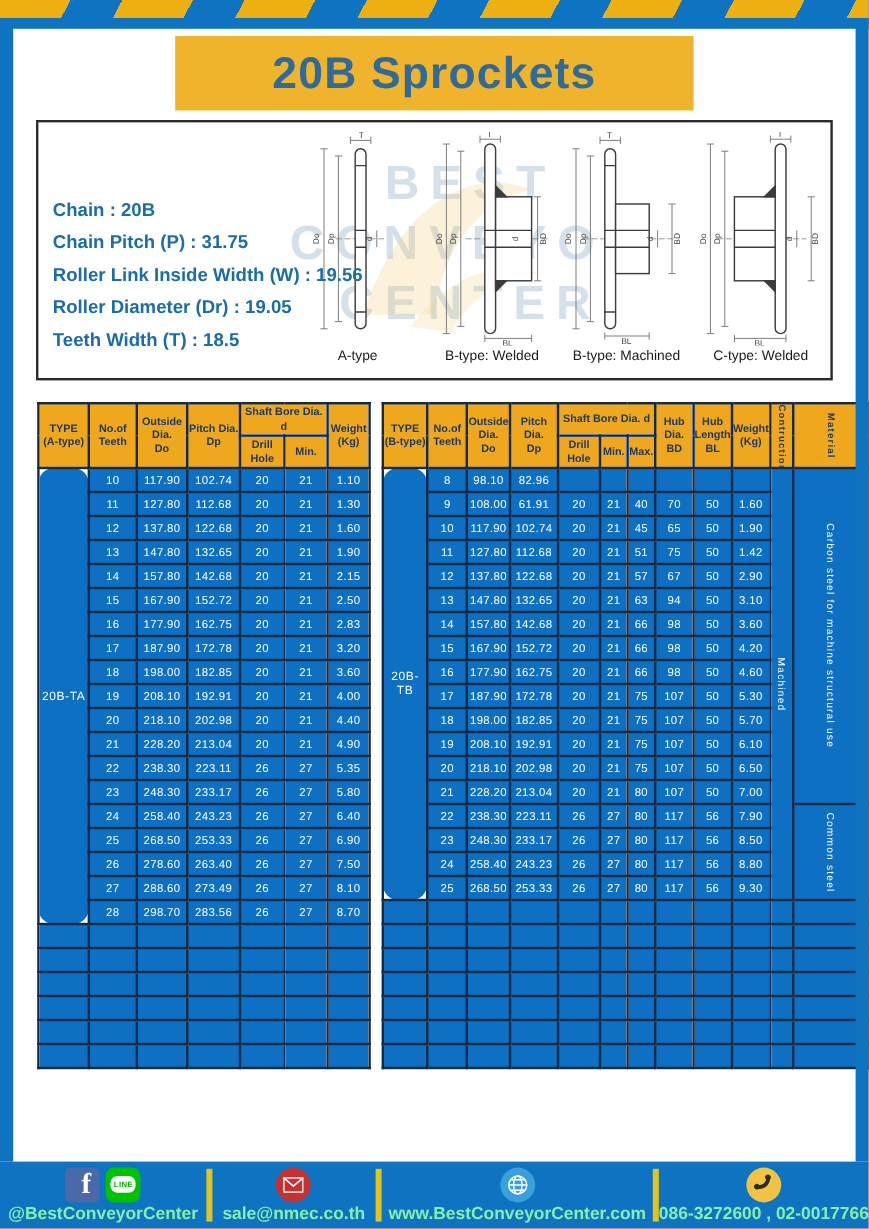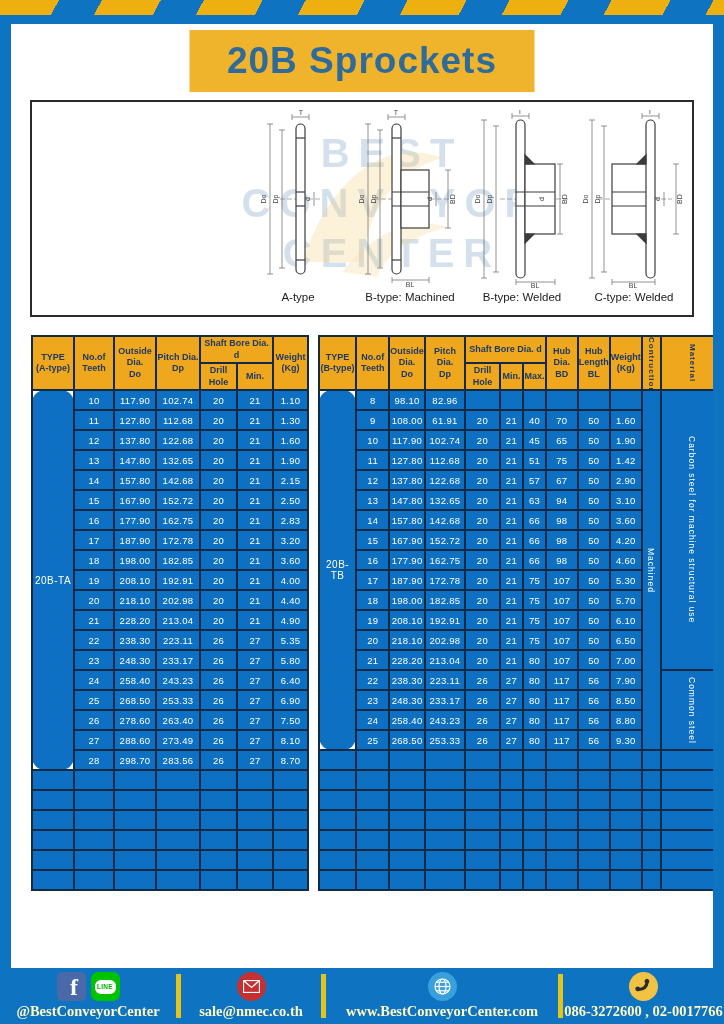--- a/index.html
+++ b/index.html
@@ -11,21 +11,21 @@
   }
   *{box-sizing:border-box;margin:0;padding:0;}
   html,body{width:724px;height:1024px;}
   body{position:relative;background:#fff;font-family:"Liberation Sans",sans-serif;overflow:hidden;}
 
   .topbar{position:absolute;top:0;left:0;width:724px;height:24px;background:var(--blue);z-index:5;}
   .topbar .stripes{height:15px;background:repeating-linear-gradient(118deg,var(--stripe-yellow) 0 52px,var(--blue) 52px 90px);}
   .frame{position:absolute;top:14px;bottom:56px;width:11px;background:var(--blue);z-index:4;}
   .frame.left{left:0;} .frame.right{right:0;}
 
-  .banner{position:absolute;top:30px;left:50%;transform:translateX(-50%);width:345px;height:62px;
+  .banner{position:absolute;top:30px;left:50%;transform:translateX(-50%);width:432px;height:62px;
     background:var(--banner-yellow);color:var(--title-text);font-size:37px;font-weight:bold;
     text-align:center;line-height:62px;letter-spacing:1px;}
 
   .panel{position:absolute;top:100px;left:30px;width:664px;height:217px;border:2px solid #2b2b2b;background:#fff;}
   .specs{position:absolute;left:12px;top:60px;z-index:2;color:var(--spec-text);font-weight:bold;font-size:15.5px;line-height:27px;white-space:nowrap;}
   .watermark{position:absolute;left:140px;top:26px;width:440px;z-index:0;text-align:center;font-weight:bold;
     font-size:40px;line-height:50px;letter-spacing:9px;color:rgba(142,176,206,0.38);}
   .swoosh{position:absolute;left:250px;top:30px;z-index:0;opacity:.5;}
   .diagrams{position:absolute;top:8px;right:2px;width:448px;height:202px;display:flex;z-index:1;justify-content:space-between;}
   .diag{flex:1;display:flex;flex-direction:column;align-items:center;}
@@ -47,21 +47,21 @@
   td.type-cell{font-size:10px;letter-spacing:.5px;border-radius:13px;}
   .vert{writing-mode:vertical-rl;letter-spacing:1px;}
   th.vert{font-size:8px;}
   td.vert{font-size:8.5px;}
 
   .footer{position:absolute;bottom:0;left:0;width:724px;height:56px;background:var(--blue);z-index:6;
     display:flex;align-items:center;}
   .fsec{height:100%;display:flex;flex-direction:column;align-items:center;justify-content:center;gap:2px;}
   .f1{width:176px;} .f2{width:140px;} .f3{width:232px;text-align:right;} .f4{flex:1;text-align:right;}
   .fsep{width:5px;height:44px;background:var(--footer-separator);}
-  .ftext{color:#fef9c3;font-weight:bold;font-size:14.5px;white-space:nowrap;font-family:Liberation Serif, serif;}
+  .ftext{color:#86efac;font-weight:bold;font-size:14.5px;white-space:nowrap;}
   .iconrow{display:flex;gap:5px;align-items:center;}
   .icon30{width:29px;height:29px;display:flex;align-items:center;justify-content:center;}
   .fb{background:#4a69a8;border-radius:5px;color:#fff;font-family:"Liberation Serif",serif;font-weight:bold;font-size:24px;padding-left:6px;line-height:1;}
   .lineic{background:#00c300;border-radius:7px;}
   .bubble{background:#fff;border-radius:6px;width:21px;height:14px;display:flex;align-items:center;justify-content:center;}
   .bubble span{color:#00b300;font-size:6.5px;font-weight:bold;letter-spacing:.3px;}
   .mail{background:#c53030;border-radius:50%;}
   .globe{background:#3aa0dc;border-radius:50%;}
   .phone{background:#f1c243;border-radius:50%;}
 </style>
@@ -80,20 +80,27 @@
   <div class="watermark">
     <div>BEST</div>
     <div>CONVEYOR</div>
     <div>CENTER</div>
   </div>
   <svg class="swoosh" width="170" height="160">
     <path d="M20 130 C55 30 115 8 160 26 C112 40 88 75 80 130 Z" fill="rgba(244,203,116,0.55)"></path>
     <path d="M60 140 C95 95 135 85 165 95 C130 105 105 120 95 145 Z" fill="rgba(244,203,116,0.45)"></path>
   </svg>
 
+  <div class="specs">
+    <div>Chain : 20B</div>
+    <div>Chain Pitch (P) : 31.75</div>
+    <div>Roller Link Inside Width (W) : 19.56</div>
+    <div>Roller Diameter (Dr) : 19.05</div>
+    <div>Teeth Width (T) : 18.5</div>
+  </div>
 
   <div class="diagrams">
 
     <div class="diag">
       <svg viewBox="0 0 104 178">
         <line class="cline" x1="34" y1="89" x2="76" y2="89"></line>
         <g class="part">
           <rect x="50" y="14" width="9" height="150" rx="4.5"></rect>
           <line x1="50" y1="28" x2="59" y2="28"></line>
             <line x1="50" y1="150" x2="59" y2="150"></line>
@@ -111,20 +118,58 @@
             <line x1="46" y1="4" x2="46" y2="10"></line>
             <line x1="63" y1="4" x2="63" y2="10"></line>
           <line x1="68" y1="82" x2="68" y2="96"></line>
         </g>
         <text class="dimtxt" x="55" y="5" text-anchor="middle">T</text>
         <text class="dimtxt" x="20" y="89" text-anchor="middle" transform="rotate(-90 20 89)">Do</text>
         <text class="dimtxt" x="32" y="89" text-anchor="middle" transform="rotate(-90 32 89)">Dp</text>
         <text class="dimtxt" x="64" y="89" text-anchor="middle" transform="rotate(-90 64 89)">d</text>
       </svg>
       <div class="caption">A-type</div>
+    </div>
+
+    <div class="diag">
+      <svg viewBox="0 0 104 178">
+        <line class="cline" x1="30" y1="89" x2="98" y2="89"></line>
+        <g class="part">
+          <rect x="46" y="10" width="9" height="158" rx="4.5"></rect>
+          <rect x="55" y="54" width="30" height="70"></rect>
+          <line x1="46" y1="82" x2="85" y2="82"></line>
+            <line x1="46" y1="96" x2="85" y2="96"></line>
+          <path d="M55 54 L64 54 L55 45 Z" fill="#3c3c3c"></path>
+          <path d="M55 124 L64 124 L55 133 Z" fill="#3c3c3c"></path>
+        </g>
+        <g class="dim">
+          <line x1="14" y1="10" x2="14" y2="168"></line>
+            <line x1="11" y1="10" x2="17" y2="10"></line>
+            <line x1="11" y1="168" x2="17" y2="168"></line>
+          <line x1="26" y1="16" x2="26" y2="162"></line>
+            <line x1="23" y1="16" x2="29" y2="16"></line>
+            <line x1="23" y1="162" x2="29" y2="162"></line>
+          <line x1="42" y1="6" x2="59" y2="6"></line>
+            <line x1="42" y1="3" x2="42" y2="9"></line>
+            <line x1="59" y1="3" x2="59" y2="9"></line>
+          <line x1="90" y1="54" x2="90" y2="124"></line>
+            <line x1="87" y1="54" x2="93" y2="54"></line>
+            <line x1="87" y1="124" x2="93" y2="124"></line>
+          <line x1="46" y1="172" x2="85" y2="172"></line>
+            <line x1="46" y1="169" x2="46" y2="175"></line>
+            <line x1="85" y1="169" x2="85" y2="175"></line>
+        </g>
+        <text class="dimtxt" x="50" y="4" text-anchor="middle">T</text>
+        <text class="dimtxt" x="10" y="89" text-anchor="middle" transform="rotate(-90 10 89)">Do</text>
+        <text class="dimtxt" x="22" y="89" text-anchor="middle" transform="rotate(-90 22 89)">Dp</text>
+        <text class="dimtxt" x="74" y="89" text-anchor="middle" transform="rotate(-90 74 89)">d</text>
+        <text class="dimtxt" x="97" y="89" text-anchor="middle" transform="rotate(-90 97 89)">BD</text>
+        <text class="dimtxt" x="65" y="178" text-anchor="middle">BL</text>
+      </svg>
+      <div class="caption">B-type: Welded</div>
     </div>
 
     <div class="diag">
       <svg viewBox="0 0 104 178">
         <line class="cline" x1="16" y1="89" x2="92" y2="89"></line>
         <g class="part">
           <rect x="34" y="14" width="9" height="150" rx="4.5"></rect>
           <rect x="43" y="60" width="28" height="58"></rect>
           <line x1="34" y1="82" x2="71" y2="82"></line>
             <line x1="34" y1="96" x2="71" y2="96"></line>
@@ -150,58 +195,20 @@
             <line x1="71" y1="167" x2="71" y2="173"></line>
         </g>
         <text class="dimtxt" x="38" y="5" text-anchor="middle">T</text>
         <text class="dimtxt" x="6" y="89" text-anchor="middle" transform="rotate(-90 6 89)">Do</text>
         <text class="dimtxt" x="18" y="89" text-anchor="middle" transform="rotate(-90 18 89)">Dp</text>
         <text class="dimtxt" x="74" y="89" text-anchor="middle" transform="rotate(-90 74 89)">d</text>
         <text class="dimtxt" x="97" y="89" text-anchor="middle" transform="rotate(-90 97 89)">BD</text>
         <text class="dimtxt" x="52" y="177" text-anchor="middle">BL</text>
       </svg>
       <div class="caption">B-type: Machined</div>
-    </div>
-
-    <div class="diag">
-      <svg viewBox="0 0 104 178">
-        <line class="cline" x1="30" y1="89" x2="98" y2="89"></line>
-        <g class="part">
-          <rect x="46" y="10" width="9" height="158" rx="4.5"></rect>
-          <rect x="55" y="54" width="30" height="70"></rect>
-          <line x1="46" y1="82" x2="85" y2="82"></line>
-            <line x1="46" y1="96" x2="85" y2="96"></line>
-          <path d="M55 54 L64 54 L55 45 Z" fill="#3c3c3c"></path>
-          <path d="M55 124 L64 124 L55 133 Z" fill="#3c3c3c"></path>
-        </g>
-        <g class="dim">
-          <line x1="14" y1="10" x2="14" y2="168"></line>
-            <line x1="11" y1="10" x2="17" y2="10"></line>
-            <line x1="11" y1="168" x2="17" y2="168"></line>
-          <line x1="26" y1="16" x2="26" y2="162"></line>
-            <line x1="23" y1="16" x2="29" y2="16"></line>
-            <line x1="23" y1="162" x2="29" y2="162"></line>
-          <line x1="42" y1="6" x2="59" y2="6"></line>
-            <line x1="42" y1="3" x2="42" y2="9"></line>
-            <line x1="59" y1="3" x2="59" y2="9"></line>
-          <line x1="90" y1="54" x2="90" y2="124"></line>
-            <line x1="87" y1="54" x2="93" y2="54"></line>
-            <line x1="87" y1="124" x2="93" y2="124"></line>
-          <line x1="46" y1="172" x2="85" y2="172"></line>
-            <line x1="46" y1="169" x2="46" y2="175"></line>
-            <line x1="85" y1="169" x2="85" y2="175"></line>
-        </g>
-        <text class="dimtxt" x="50" y="4" text-anchor="middle">T</text>
-        <text class="dimtxt" x="10" y="89" text-anchor="middle" transform="rotate(-90 10 89)">Do</text>
-        <text class="dimtxt" x="22" y="89" text-anchor="middle" transform="rotate(-90 22 89)">Dp</text>
-        <text class="dimtxt" x="74" y="89" text-anchor="middle" transform="rotate(-90 74 89)">d</text>
-        <text class="dimtxt" x="97" y="89" text-anchor="middle" transform="rotate(-90 97 89)">BD</text>
-        <text class="dimtxt" x="65" y="178" text-anchor="middle">BL</text>
-      </svg>
-      <div class="caption">B-type: Welded</div>
     </div>
 
     <div class="diag">
       <svg viewBox="0 0 104 178">
         <line class="cline" x1="16" y1="89" x2="90" y2="89"></line>
         <g class="part">
           <rect x="30" y="54" width="42" height="70"></rect>
           <line x1="30" y1="82" x2="72" y2="82"></line>
             <line x1="30" y1="96" x2="72" y2="96"></line>
           <rect x="64" y="10" width="9" height="158" rx="4.5"></rect>

